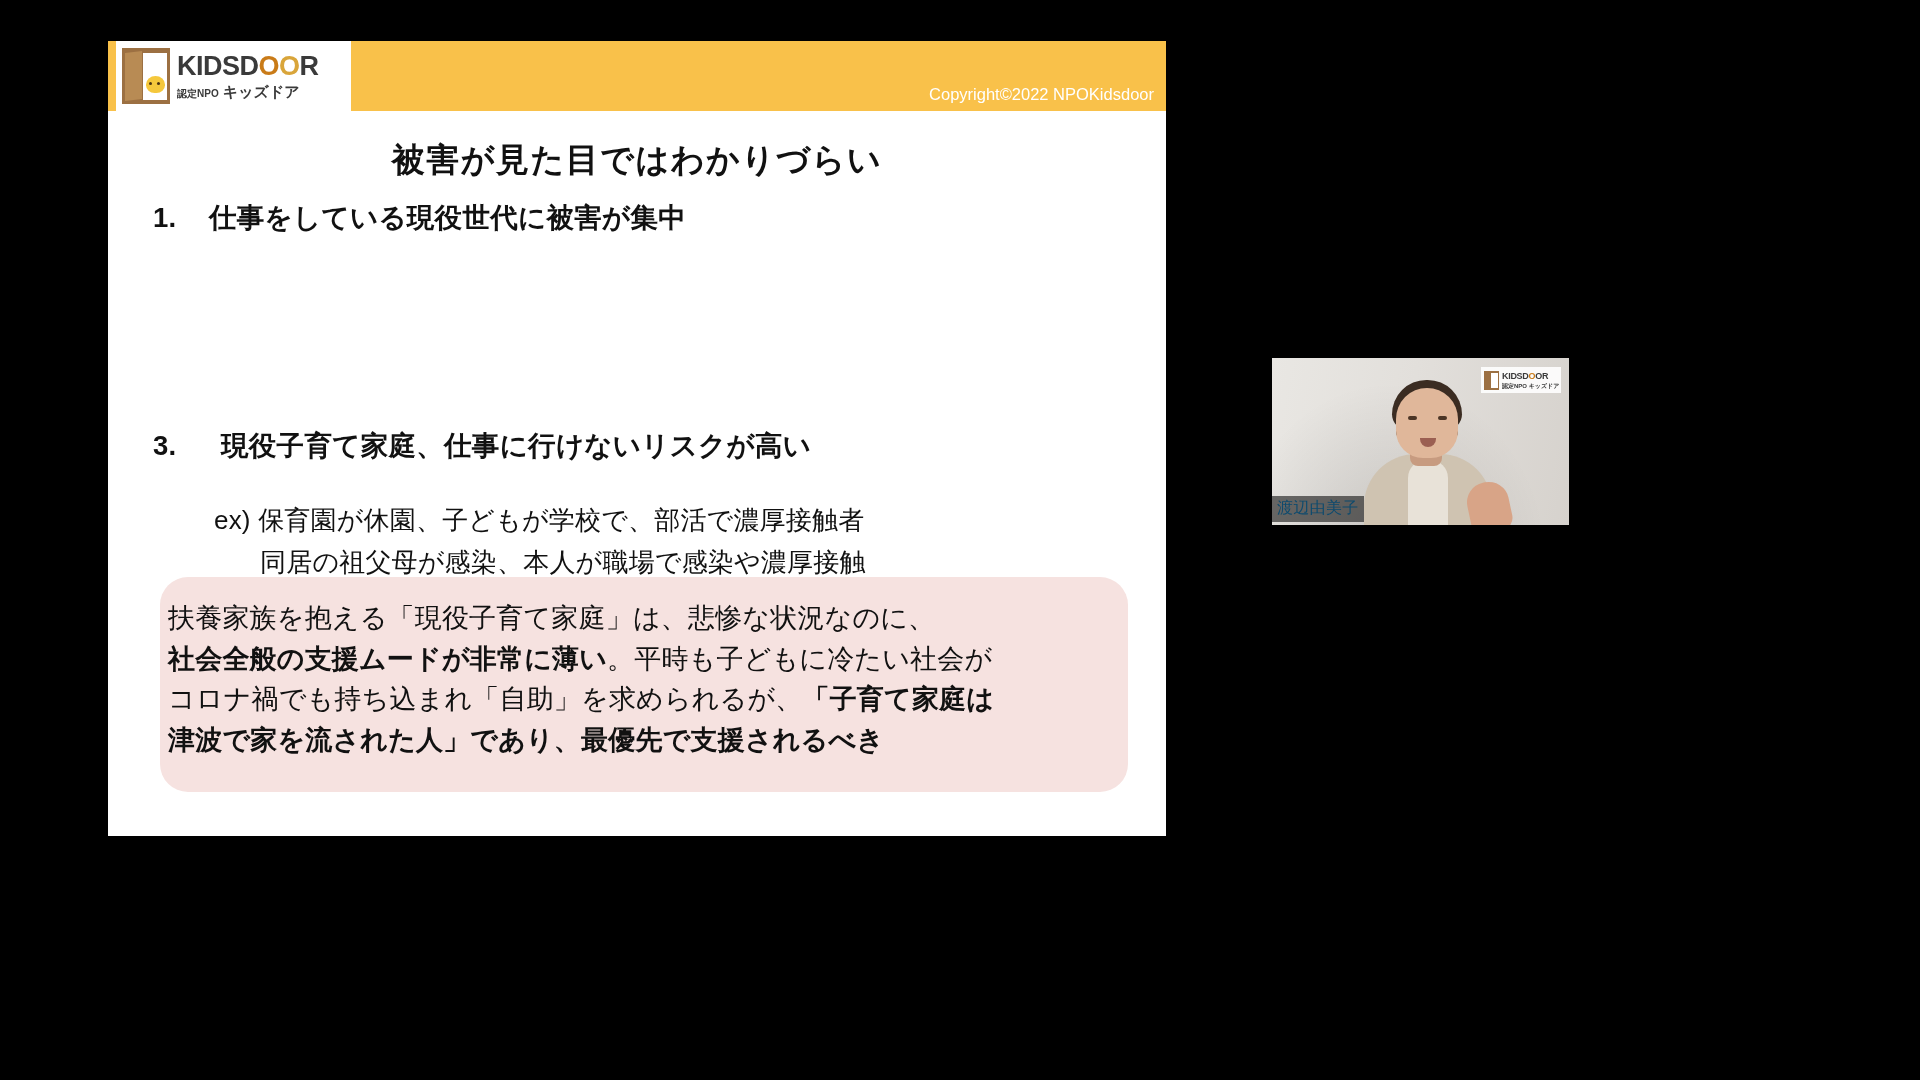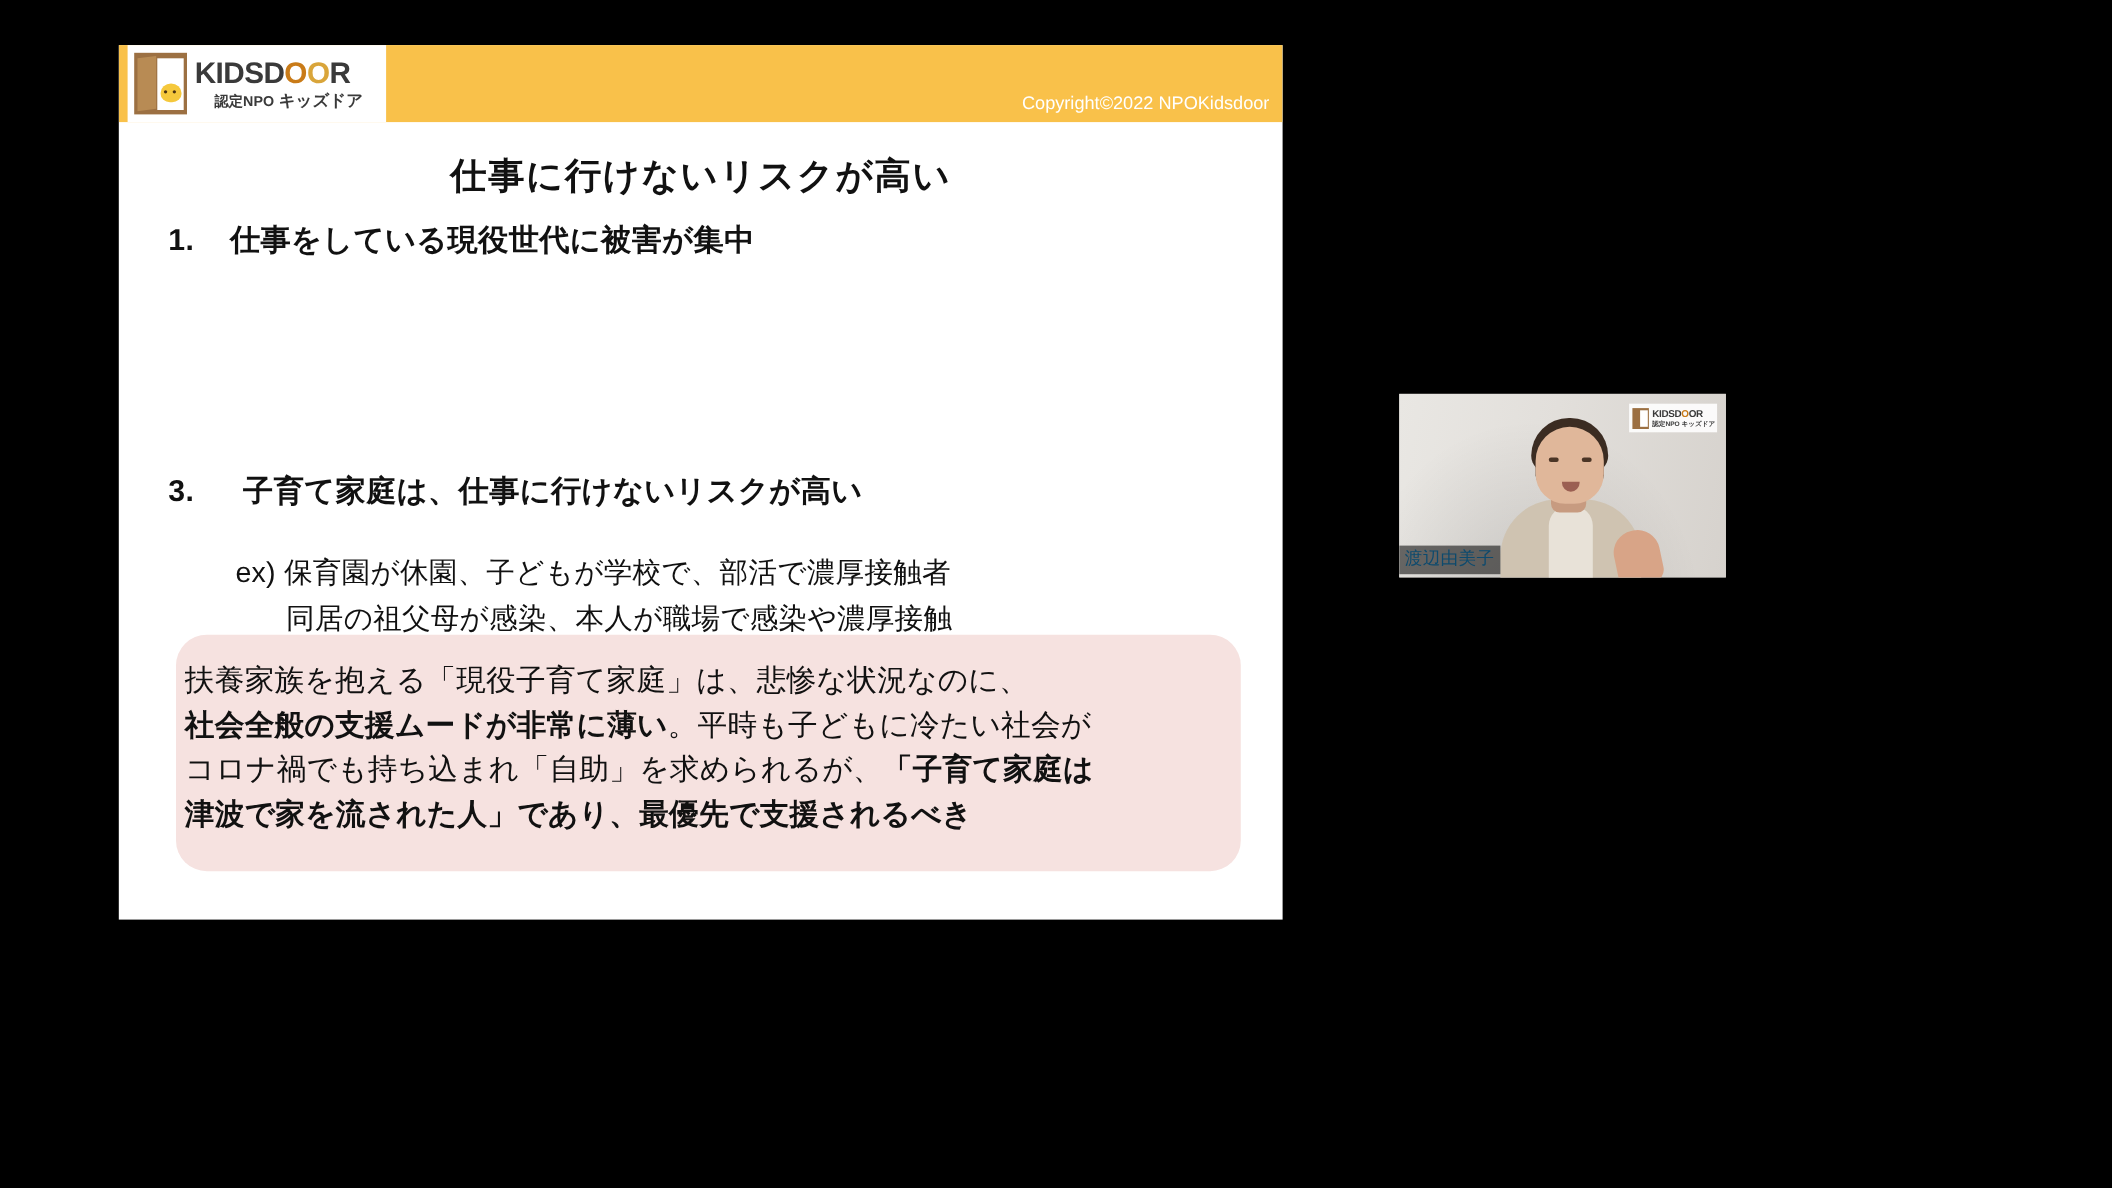--- a/index.html
+++ b/index.html
@@ -105,21 +105,21 @@
   }
   .logo-main .o1 { color: #c97b18; }
   .logo-main .o2 { color: #d9a53a; }
   .logo-sub {
     font-size: 15px;
     font-weight: bold;
     color: #3a3a3a;
     margin-top: 4px;
     white-space: nowrap;
   }
-  .logo-sub .npo { font-size: 13px; margin-left: 18px; }
+  .logo-sub .npo { font-size: 10px; }
 
   #copyright {
     position: absolute;
     right: 12px;
     top: 44px;
     font-size: 16.5px;
     color: #ffffff;
     white-space: nowrap;
     letter-spacing: 0px;
   }
@@ -368,26 +368,26 @@
         </div>
         <div class="logo-text">
           <div class="logo-main"><span>KIDSD</span><span class="o1">O</span><span class="o2">O</span><span>R</span></div>
           <div class="logo-sub"><span class="npo">認定NPO</span> <span>キッズドア</span></div>
         </div>
       </div>
 
       <div id="copyright">Copyright©2022 NPOKidsdoor</div>
     </div>
 
-    <div id="slide-title">仕事に行けないリスクが高い</div>
+    <div id="slide-title">被害が見た目ではわかりづらい</div>
 
     <div class="numbered" id="item-1"><span class="num-label">1.</span><span>仕事をしている現役世代に被害が集中</span></div>
 
 
-    <div class="numbered" id="item-3"><span class="num-label">3.</span><span>子育て家庭は、仕事に行けないリスクが高い</span></div>
+    <div class="numbered" id="item-3"><span class="num-label">3.</span><span>現役子育て家庭、仕事に行けないリスクが高い</span></div>
 
     <div id="ex-block"><span>ex) 保育園が休園、子どもが学校で、部活で濃厚接触者</span><span class="ex-line2">同居の祖父母が感染、本人が職場で感染や濃厚接触</span></div>
 
     <div id="pink-box">
       <div id="pink-text">
         <span class="ln"><span>扶養家族を抱える「現役子育て家庭」は、悲惨な状況なのに、</span></span>
         <span class="ln"><span class="b">社会全般の支援ムードが非常に薄い</span><span>。平時も子どもに冷たい社会が</span></span>
         <span class="ln"><span>コロナ禍でも持ち込まれ「自助」を求められるが、</span><span class="b">「子育て家庭は</span></span>
         <span class="ln"><span class="b">津波で家を流された人」であり、最優先で支援されるべき</span></span>
       </div>

